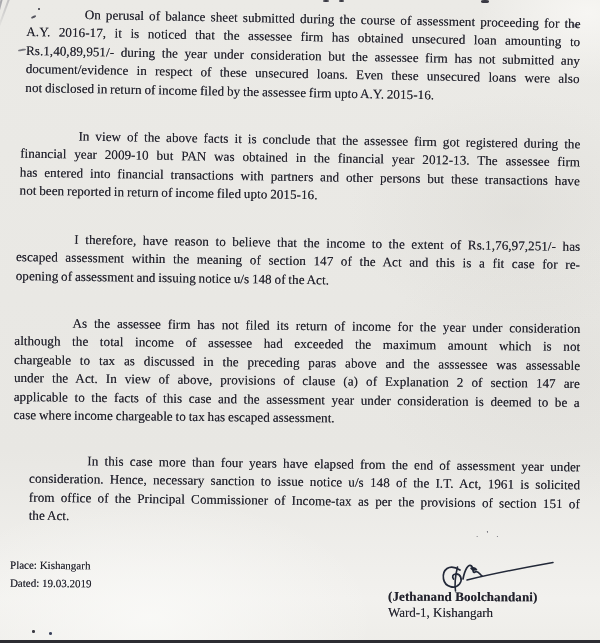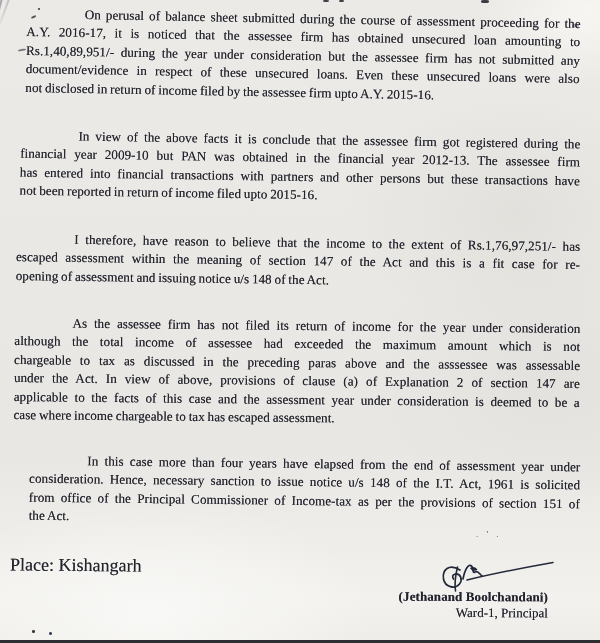--- a/index.html
+++ b/index.html
@@ -34,27 +34,27 @@
   .line.last{text-align-last:left;-moz-text-align-last:left;}
   .line.first{text-indent:58px;}
   .p0{left:26px;top:10px;width:554px;transform:rotate(1.05deg);}
   .p1{left:20px;top:131px;width:560px;transform:rotate(.9deg);}
   .p2{left:16px;top:234px;width:564px;transform:rotate(.8deg);}
   .p3{left:14px;top:317px;width:566px;transform:rotate(.6deg);}
   .p4{left:29px;top:455px;width:551px;transform:rotate(.7deg);}
   
   .footer-left{
     position:absolute;left:10px;top:556px;
-    color:#23232d;font-size:18px;line-height:18px;
+    color:#23232d;font-size:11px;line-height:18px;
     transform:rotate(.5deg);
     text-shadow:0 0 .45px rgba(25,25,38,.6);
   }
   .signature-block{
     position:absolute;right:52px;top:589px;width:160px;
-    text-align:right;color:#23232d;font-size:13px;line-height:15.6px;
+    text-align:left;color:#23232d;font-size:13px;line-height:15.6px;
     transform:rotate(.3deg);
     text-shadow:0 0 .45px rgba(25,25,38,.6);
   }
   .sig-name{font-weight:bold;letter-spacing:.1px;}
   .signature-svg{position:absolute;left:440px;top:559px;width:118px;height:36px;}
   
   .stray{
     position:absolute;left:476px;top:529px;
     font-size:9px;color:#4c4c58;letter-spacing:3px;
   }
@@ -122,29 +122,30 @@
         <div class="line">consideration. Hence, necessary sanction to issue notice u/s 148 of the I.T. Act, 1961 is solicited</div>
         <div class="line">from office of the Principal Commissioner of Income-tax as per the provisions of section 151 of</div>
         <div class="line last">the Act.</div>
       </div>
     </div>
 
   <div class="stray">. ' .</div>
 
   <div class="footer-left">
     <div>Place: Kishangarh</div>
+    <div>Dated: 19.03.2019</div>
   </div>
 
   <svg class="signature-svg" viewBox="0 0 118 36" fill="none" xmlns="http://www.w3.org/2000/svg">
     <path d="M20,11 C9,4 2,11 3.5,20 C5,28 15,30.5 19.5,25 C23,20.5 20.5,14.5 15.5,15 C12.5,15.3 12,18 13.5,20" stroke="#222838" stroke-width="1.7" stroke-linecap="round"></path>
     <path d="M17.5,8 C16,14 14.5,25 15.5,32" stroke="#222838" stroke-width="1.6" stroke-linecap="round"></path>
     <path d="M23,20 C25,10 28.5,4.5 31.5,7 C34,9 32,15 35,13 C38,11 39.5,15 42,17" stroke="#222838" stroke-width="1.7" stroke-linecap="round"></path>
     <path d="M30,9 C33,7 36,8 37.5,11 C35,12.5 31.5,12 30,9 Z" fill="#222838"></path>
     <path d="M27,21 C50,15.5 82,9 113,3.5" stroke="#222838" stroke-width="1.5" stroke-linecap="round"></path>
   </svg>
 
   <div class="signature-block">
     <div class="sig-name">(Jethanand Boolchandani)</div>
-    <div>Ward-1, Principal</div>
+    <div>Ward-1, Kishangarh</div>
   </div>
 
   <div class="scan-edge"></div>
 </div>
 
 </body></html>

